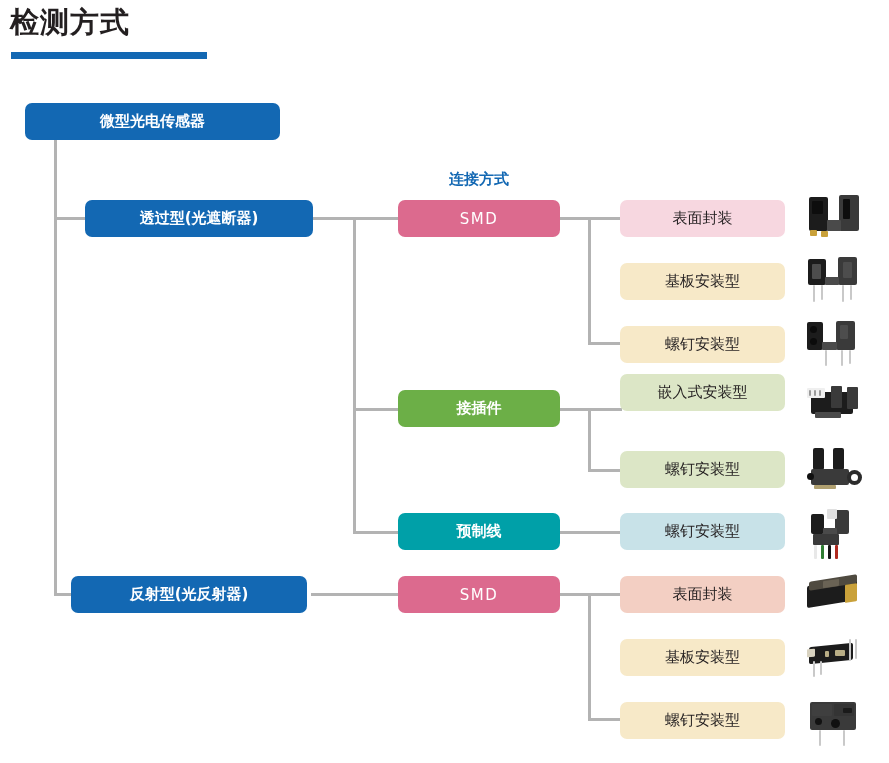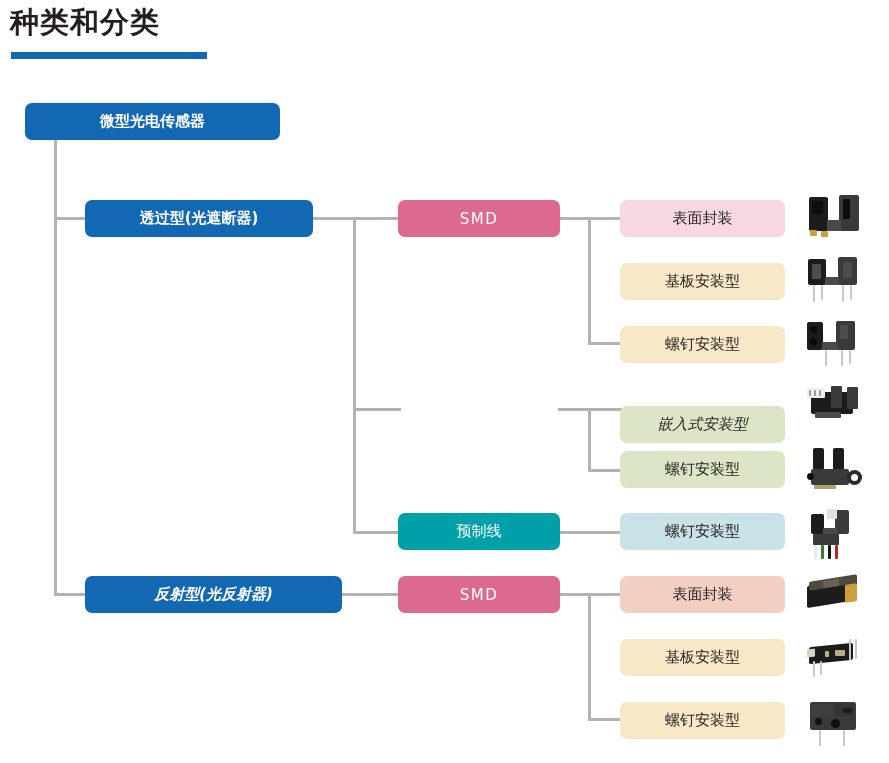--- a/index.html
+++ b/index.html
@@ -36,21 +36,21 @@
   
   .node{
     position:absolute;border-radius:7px;
     display:flex;align-items:center;justify-content:center;
     font-size:15px;white-space:nowrap;box-sizing:border-box;
   }
   .node.lvl0{background:#1368B3;color:#ffffff;font-weight:bold;}
   .node.lvl1{background:#1368B3;color:#ffffff;font-weight:bold;}
   .node.smd{background:#DC6A8E;color:#ffffff;letter-spacing:1.5px;}
   .node.green{background:#6CAF47;color:#ffffff;font-weight:bold;}
-  .node.teal{background:#00A0A8;color:#ffffff;font-weight:normal;}
+  .node.teal{background:#00A0A8;color:#ffffff;font-weight:bold;}
   .node.leaf{color:#231f20;}
   .node.pink-lt{background:#F7D7E0;}
   .node.salmon-lt{background:#F3CFC3;}
   .node.cream{background:#F7E9C8;}
   .node.green-lt{background:#DCE6C6;}
   .node.blue-lt{background:#C8E2E8;}
 
   
   .photo{position:absolute;width:62px;height:52px;}
   .p-part{position:absolute;background:#2b2b2b;border-radius:1px;}
@@ -62,23 +62,24 @@
   .p-wire-w{background:#e8e8e8;}
   .p-wire-g{background:#2f7d32;}
   .p-wire-r{background:#b02a1f;}
   .p-wire-k{background:#151515;}
 </style>
 </head>
 <body>
 
 <div id="stage">
 
-  <div class="page-title">种类和分类</div>
+  <div class="page-title">检测方式</div>
   <div class="title-rule"></div>
 
+  <div class="col-head" style="left:398px;top:170px;width:162px;">连接方式</div>
 
   <div class="ln lnv" style="left:54px;top:140px;height:456px;"></div>
   <div class="ln lnh" style="left:54px;top:217px;width:33px;"></div>
   <div class="ln lnh" style="left:54px;top:593px;width:33px;"></div>
 
   <div class="ln lnh" style="left:311px;top:217px;width:90px;"></div>
   <div class="ln lnv" style="left:353px;top:217px;height:317px;"></div>
   <div class="ln lnh" style="left:353px;top:408px;width:48px;"></div>
   <div class="ln lnh" style="left:353px;top:531px;width:48px;"></div>
 
@@ -97,32 +98,33 @@
   <div class="ln lnh" style="left:558px;top:593px;width:64px;"></div>
   <div class="ln lnv" style="left:588px;top:593px;height:128px;"></div>
   <div class="ln lnh" style="left:588px;top:718px;width:34px;"></div>
 
   <div class="node lvl1" style="left:85px;top:200px;width:228px;height:37px;">透过型(光遮断器)</div>
 
   <div class="node lvl0" style="left:25px;top:103px;width:255px;height:37px;">微型光电传感器</div>
 
   <div class="node smd" style="left:398px;top:200px;width:162px;height:37px;">SMD</div>
 
+  <div class="node green" style="left:398px;top:390px;width:162px;height:37px;">接插件</div>
 
   <div class="node teal" style="left:398px;top:513px;width:162px;height:37px;">预制线</div>
 
-  <div class="node lvl1" style="left:85px;top:576px;width:257px;height:37px;font-style:italic;">反射型(光反射器)</div>
+  <div class="node lvl1" style="left:71px;top:576px;width:236px;height:37px;">反射型(光反射器)</div>
 
   <div class="node smd" style="left:398px;top:576px;width:162px;height:37px;">SMD</div>
 
   <div class="node leaf pink-lt" style="left:620px;top:200px;width:165px;height:37px;">表面封装</div>
   <div class="node leaf cream" style="left:620px;top:263px;width:165px;height:37px;">基板安装型</div>
   <div class="node leaf cream" style="left:620px;top:326px;width:165px;height:37px;">螺钉安装型</div>
 
-  <div class="node leaf green-lt" style="left:620px;top:406px;width:165px;height:37px;font-style:italic;">嵌入式安装型</div>
+  <div class="node leaf green-lt" style="left:620px;top:374px;width:165px;height:37px;">嵌入式安装型</div>
   <div class="node leaf green-lt" style="left:620px;top:451px;width:165px;height:37px;">螺钉安装型</div>
 
   <div class="node leaf blue-lt" style="left:620px;top:513px;width:165px;height:37px;">螺钉安装型</div>
 
   <div class="node leaf salmon-lt" style="left:620px;top:576px;width:165px;height:37px;">表面封装</div>
   <div class="node leaf cream" style="left:620px;top:639px;width:165px;height:37px;">基板安装型</div>
   <div class="node leaf cream" style="left:620px;top:702px;width:165px;height:37px;">螺钉安装型</div>
 
   <div class="photo" style="left:805px;top:192px;">
     <div class="p-part p-dark" style="left:4px;top:5px;width:19px;height:34px;border-radius:2px;"></div>

